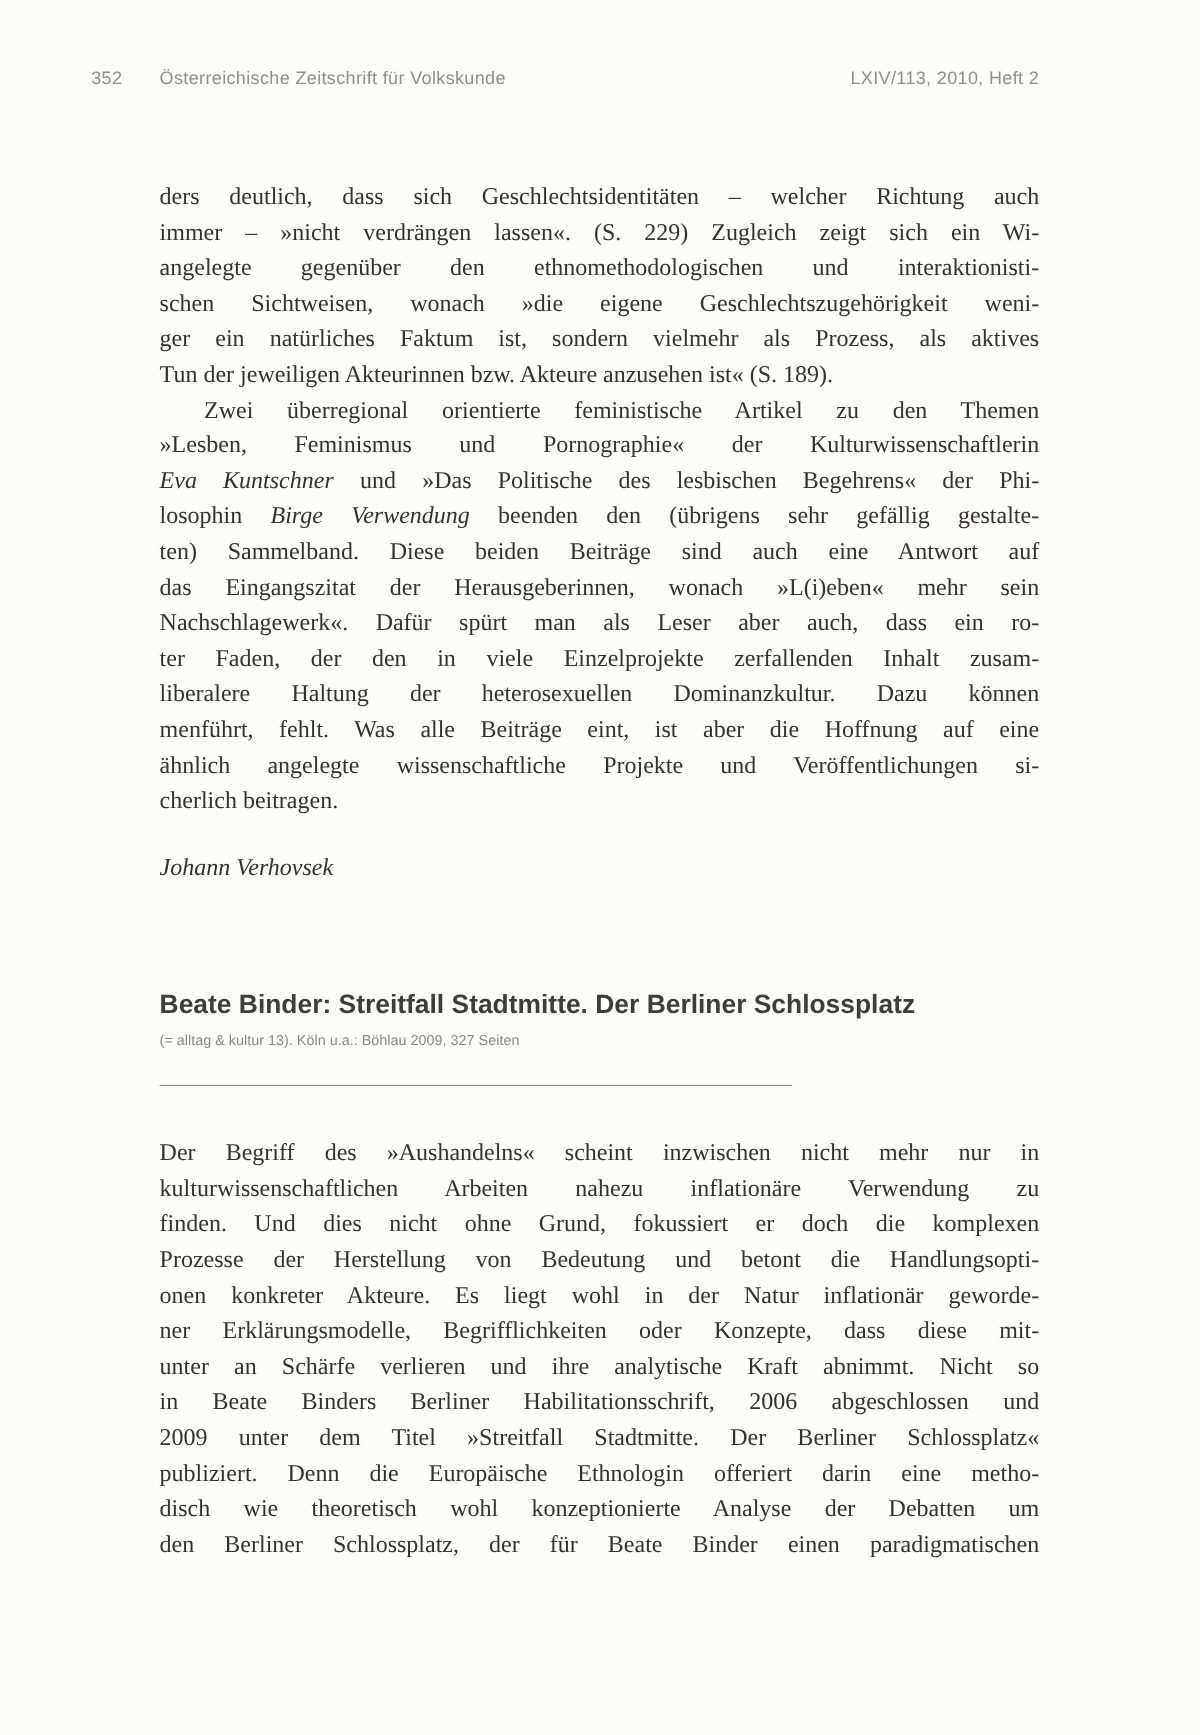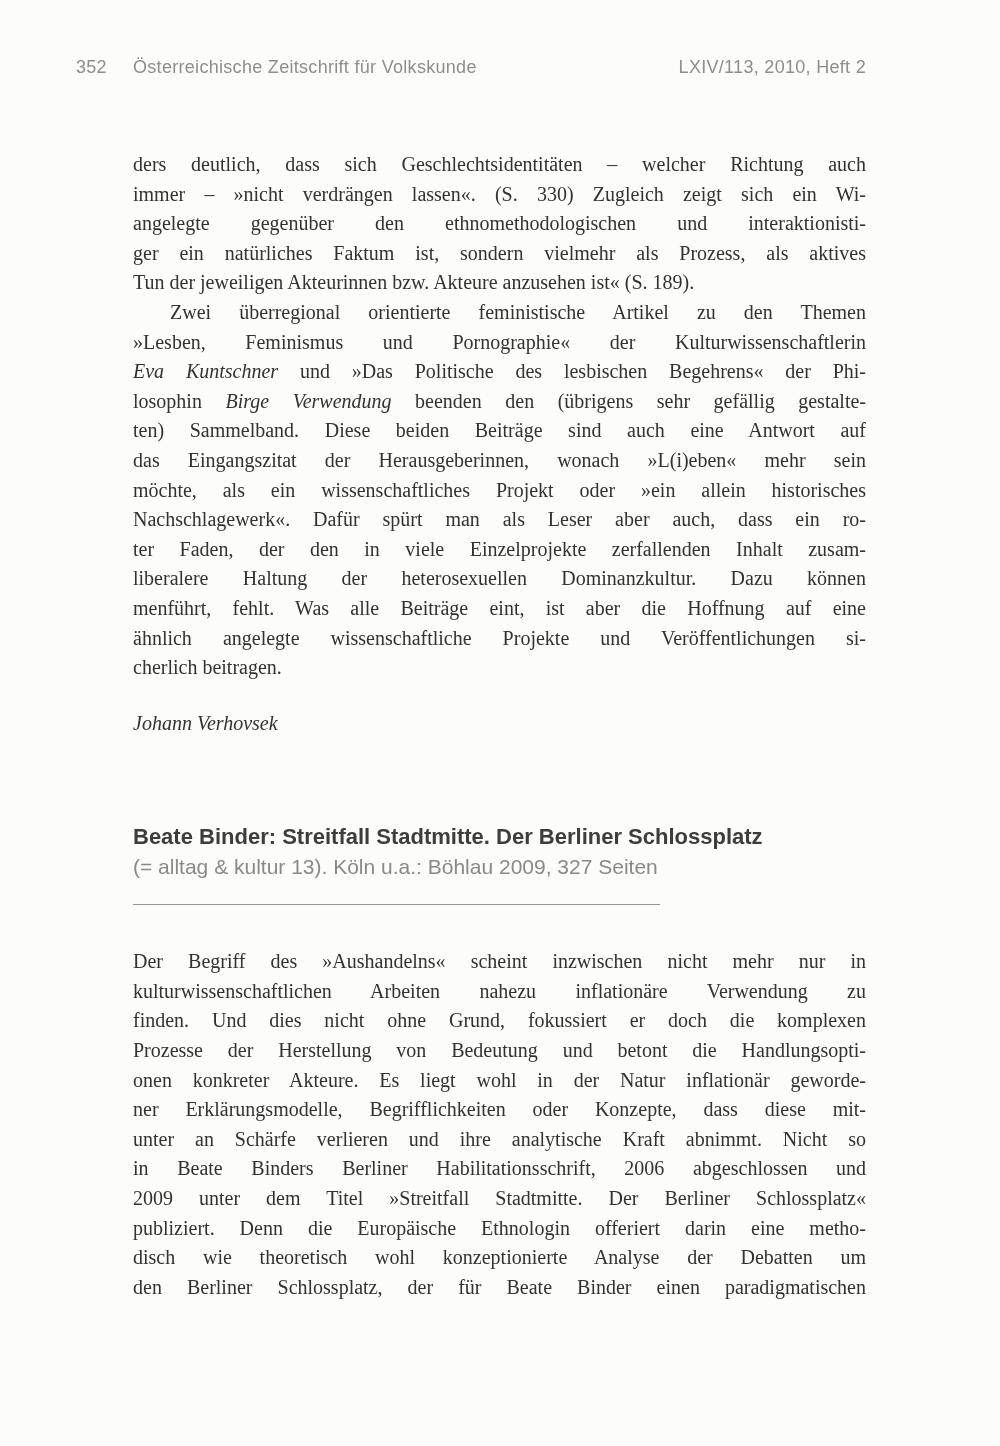--- a/index.html
+++ b/index.html
@@ -14,21 +14,21 @@
     font-family: "Liberation Serif", "DejaVu Serif", serif;
   }
   .header {
     position: absolute;
     top: 57px;
     left: 76px;
     right: 134px;
     display: flex;
     align-items: baseline;
     font-family: "Liberation Sans", "DejaVu Sans", sans-serif;
-    font-size: 18px;
+    font-size: 15px;
     letter-spacing: 0.3px;
     color: var(--header-text, #8f8e8b);
   }
   .header .pagenum { width: 57px; }
   .header .jtitle  { flex: 1; }
   .header .issue   { text-align: right; }
   .content {
     position: absolute;
     top: 150px;
     left: 133px;
@@ -48,21 +48,21 @@
   .review-heading {
     margin-top: 84px;
     font-family: "Liberation Sans", "DejaVu Sans", sans-serif;
     font-size: 22px;
     line-height: 30px;
     font-weight: bold;
     color: var(--heading-text, #3f3d39);
   }
   .review-subheading {
     font-family: "Liberation Sans", "DejaVu Sans", sans-serif;
-    font-size: 21px;
+    font-size: 12px;
     line-height: 30px;
     font-weight: normal;
     color: var(--subheading-text, #8b8985);
   }
   .rule {
     margin-top: 22px;
     width: 527px;
     border: none;
     border-top: 1.5px solid var(--rule, #96948f);
   }
@@ -77,33 +77,33 @@
     <span class="pagenum">352</span>
     <span class="jtitle">Österreichische Zeitschrift für Volkskunde</span>
     <span class="issue">LXIV/113, 2010, Heft 2</span>
   </header>
 
   <main class="content">
 
     <section>
         <div class="paragraph">
           <div class="line"><span>ders deutlich, dass sich Geschlechtsidentitäten – welcher Richtung auch</span></div>
-          <div class="line"><span>immer – »nicht verdrängen lassen«. (S. 330) Zugleich zeigt sich ein Wi-</span></div>
+          <div class="line"><span>immer – »nicht verdrängen lassen«. (S. 229) Zugleich zeigt sich ein Wi-</span></div>
           <div class="line"><span>angelegte gegenüber den ethnomethodologischen und interaktionisti-</span></div>
+          <div class="line"><span>schen Sichtweisen, wonach »die eigene Geschlechtszugehörigkeit weni-</span></div>
           <div class="line"><span>ger ein natürliches Faktum ist, sondern vielmehr als Prozess, als aktives</span></div>
           <div class="line last"><span>Tun der jeweiligen Akteurinnen bzw. Akteure anzusehen ist« (S. 189).</span></div>
         </div>
         <div class="paragraph">
           <div class="line indent"><span>Zwei überregional orientierte feministische Artikel zu den Themen</span></div>
           <div class="line"><span>»Lesben, Feminismus und Pornographie« der Kulturwissenschaftlerin</span></div>
           <div class="line"><span class="italic">Eva Kuntschner</span><span> und »Das Politische des lesbischen Begehrens« der Phi-</span></div>
           <div class="line"><span>losophin </span><span class="italic">Birge Verwendung</span><span> beenden den (übrigens sehr gefällig gestalte-</span></div>
           <div class="line"><span>ten) Sammelband. Diese beiden Beiträge sind auch eine Antwort auf</span></div>
           <div class="line"><span>das Eingangszitat der Herausgeberinnen, wonach »L(i)eben« mehr sein</span></div>
-          <div class="line"><span>möchte, als ein wissenschaftliches Projekt oder »ein allein historisches</span></div>
           <div class="line"><span>Nachschlagewerk«. Dafür spürt man als Leser aber auch, dass ein ro-</span></div>
           <div class="line"><span>ter Faden, der den in viele Einzelprojekte zerfallenden Inhalt zusam-</span></div>
           <div class="line"><span>liberalere Haltung der heterosexuellen Dominanzkultur. Dazu können</span></div>
           <div class="line"><span>menführt, fehlt. Was alle Beiträge eint, ist aber die Hoffnung auf eine</span></div>
           <div class="line"><span>ähnlich angelegte wissenschaftliche Projekte und Veröffentlichungen si-</span></div>
           <div class="line last"><span>cherlich beitragen.</span></div>
         </div>
       </section>
 
     <div class="reviewer">Johann Verhovsek</div>

